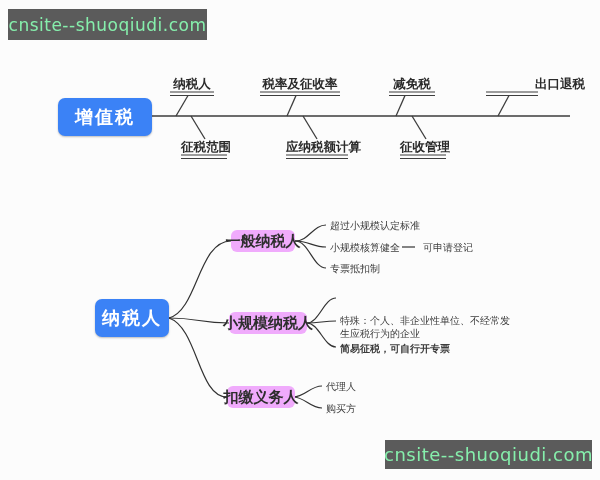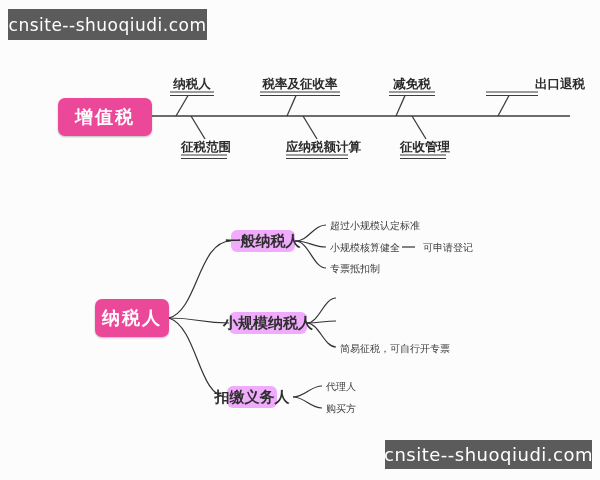--- a/index.html
+++ b/index.html
@@ -15,31 +15,31 @@
     overflow: hidden;
   }
   svg.lines {
     position: absolute; left: 0; top: 0;
     width: 600px; height: 480px;
     pointer-events: none;
   }
   .watermark {
     position: absolute;
     background: #5b5b5b;
-    color: #ffffff;
+    color: #86efac;
     font-size: 17px;
     letter-spacing: 0.5px;
     display: flex; align-items: center; justify-content: center;
     white-space: nowrap;
   }
   .wm-top { left: 8px; top: 9px; width: 199px; height: 31px; }
   .wm-bottom { left: 385px; top: 440px; width: 207px; height: 29px; font-size: 18px; }
   .root-node {
     position: absolute;
-    background: #ec4899;
+    background: #3b82f6;
     color: #ffffff;
     font-weight: bold;
     font-size: 18px;
     letter-spacing: 2px;
     border-radius: 7px;
     display: flex; align-items: center; justify-content: center;
     box-shadow: 0 1px 2px rgba(0,0,0,0.25);
   }
   .vat-root { left: 58px; top: 98px; width: 94px; height: 38px; }
   .taxpayer-root { left: 95px; top: 299px; width: 74px; height: 38px; }
@@ -142,25 +142,26 @@
   <div class="fb-label" style="left:486px; top:77px; width:52px;margin-left:48px;">出口退税</div>
 
   <div class="fb-label" style="left:181px; top:140px; width:46px;">征税范围</div>
   <div class="fb-label" style="left:286px; top:140px; width:62px;">应纳税额计算</div>
   <div class="fb-label" style="left:400px; top:140px; width:46px;">征收管理</div>
 
   <div class="root-node taxpayer-root">纳税人</div>
 
   <div class="mm-node" style="left:231px; top:230px; width:64px; height:22px;">一般纳税人</div>
   <div class="mm-node" style="left:229px; top:312px; width:78px; height:22px;">小规模纳税人</div>
-  <div class="mm-node" style="left:227px; top:386px; width:50px; height:22px;">扣缴义务人</div>
+  <div class="mm-node" style="left:227px; top:386px; width:68px; height:22px;">扣缴义务人</div>
 
   <div class="mm-leaf" style="left:330px; top:219px;">超过小规模认定标准</div>
   <div class="mm-leaf" style="left:330px; top:241px;">小规模核算健全</div>
   <div class="mm-leaf" style="left:423px; top:241px;">可申请登记</div>
   <div class="mm-leaf" style="left:330px; top:262px;">专票抵扣制</div>
 
-  <div class="mm-leaf" style="left:340px; top:342px;">简易征税，可自行开专票</div>
+  <div class="mm-leaf wrap" style="left:340px; top:314px;">特殊：个人、非企业性单位、不经常发生应税行为的企业</div>
+  <div class="mm-leaf" style="left:340px; top:342px;font-weight:bold;">简易征税，可自行开专票</div>
 
   <div class="mm-leaf" style="left:326px; top:380px;">代理人</div>
   <div class="mm-leaf" style="left:326px; top:402px;">购买方</div>
 
 </div>
 
 </body></html>

